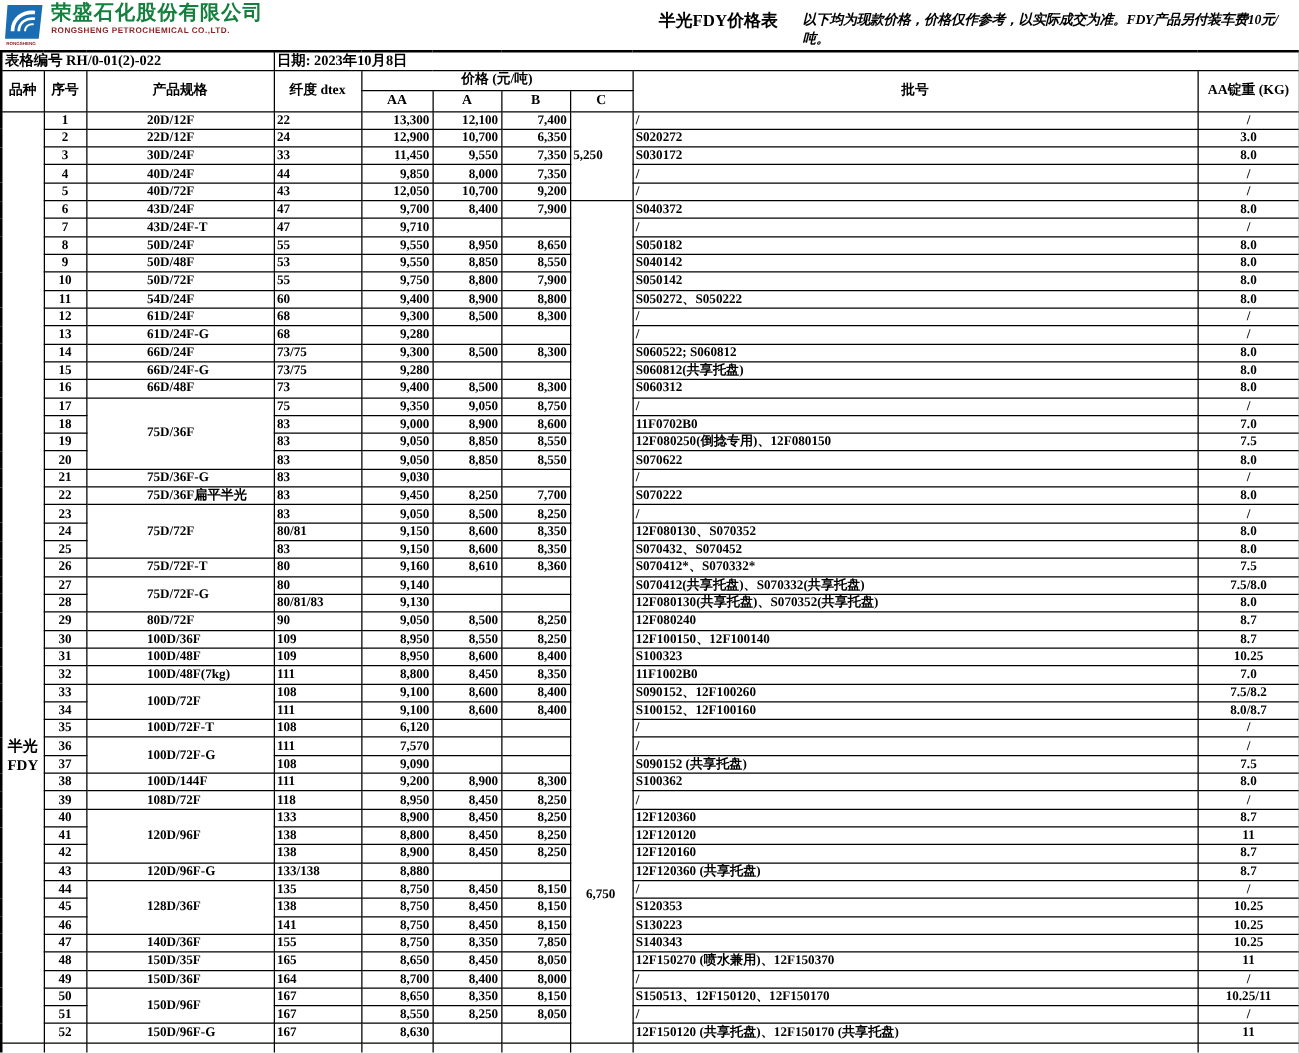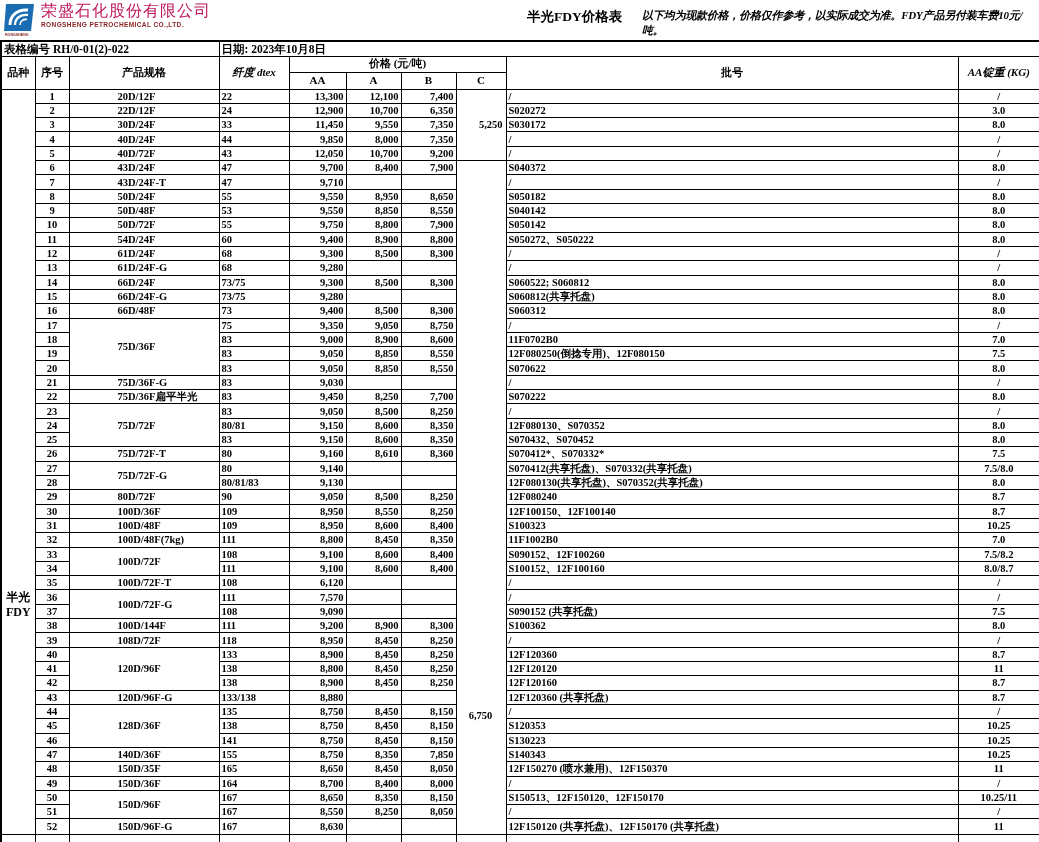--- a/index.html
+++ b/index.html
@@ -9,21 +9,21 @@
     overflow: hidden;
     background: #ffffff;
     font-family: "Liberation Serif", "DejaVu Serif", serif;
     font-weight: bold;
     color: #000;
   }
   .doc-header { position: relative; height: 40px; width: 1039px; }
   .logo-wrap { position: absolute; left: 4px; top: 3px; display: flex; align-items: flex-start; }
   .logo-mark { width: 32px; height: 34px; }
   .logo-text { margin-left: 5px; line-height: 1; }
-  .logo-cn { font-size: 16px; letter-spacing: 1px; color: #be185d; font-family: "Liberation Sans", sans-serif; font-weight: normal; }
+  .logo-cn { font-size: 16px; letter-spacing: 1px; color: #15803d; font-family: "Liberation Sans", sans-serif; font-weight: bold; }
   .logo-en { font-size: 6.5px; color: #8a2525; letter-spacing: 0.4px; margin-top: 3px; font-family: "Liberation Sans", sans-serif; }
   .sheet-title { position: absolute; left: 527px; top: 8px; font-size: 13.5px; }
   .sheet-note { position: absolute; left: 642px; top: 8px; font-size: 11px; letter-spacing: -0.2px; font-style: italic; }
 
   table.price-table {
     border-collapse: collapse;
     table-layout: fixed;
     width: 1039px;
     height: 809px;
     border: 2px solid #000;
@@ -37,25 +37,25 @@
     white-space: nowrap;
     font-weight: bold;
     vertical-align: middle;
   }
   tr.info-row { height: 15px; }
   tr.head-row1 { height: 16px; }
   tr.head-row2 { height: 17px; }
   .t-left   { text-align: left; padding-left: 4px; }
   .t-center { text-align: center; }
   .t-right  { text-align: right; padding-right: 5px; }
-  .multiline { white-space: pre-line; text-align: center; font-size: 10.5px; font-style: italic; }
+  .multiline { white-space: pre-line; text-align: center; font-size: 10.5px; }
   th.group-head { text-align: center; font-size: 11px; }
   td.info-cell { font-size: 11.5px; }
   td.c-big { vertical-align: bottom; padding-bottom: 112px; text-align: center; padding-right: 3px; }
-  td.c-top { text-align: right; padding-right: 3px; }
+  td.c-top { text-align: left; padding-right: 3px; }
   td.cat-cell { vertical-align: top; text-align: center; }
   .cat-label { margin-top: 500px; white-space: pre-line; font-size: 12px; line-height: 1.25; }
   td.spec-merged { vertical-align: middle; padding-left: 48px; }
 </style>
 </head>
 <body>
 
 <div class="doc-header">
   <div class="logo-wrap">
     <svg class="logo-mark" viewBox="0 0 32 34" xmlns="http://www.w3.org/2000/svg">

